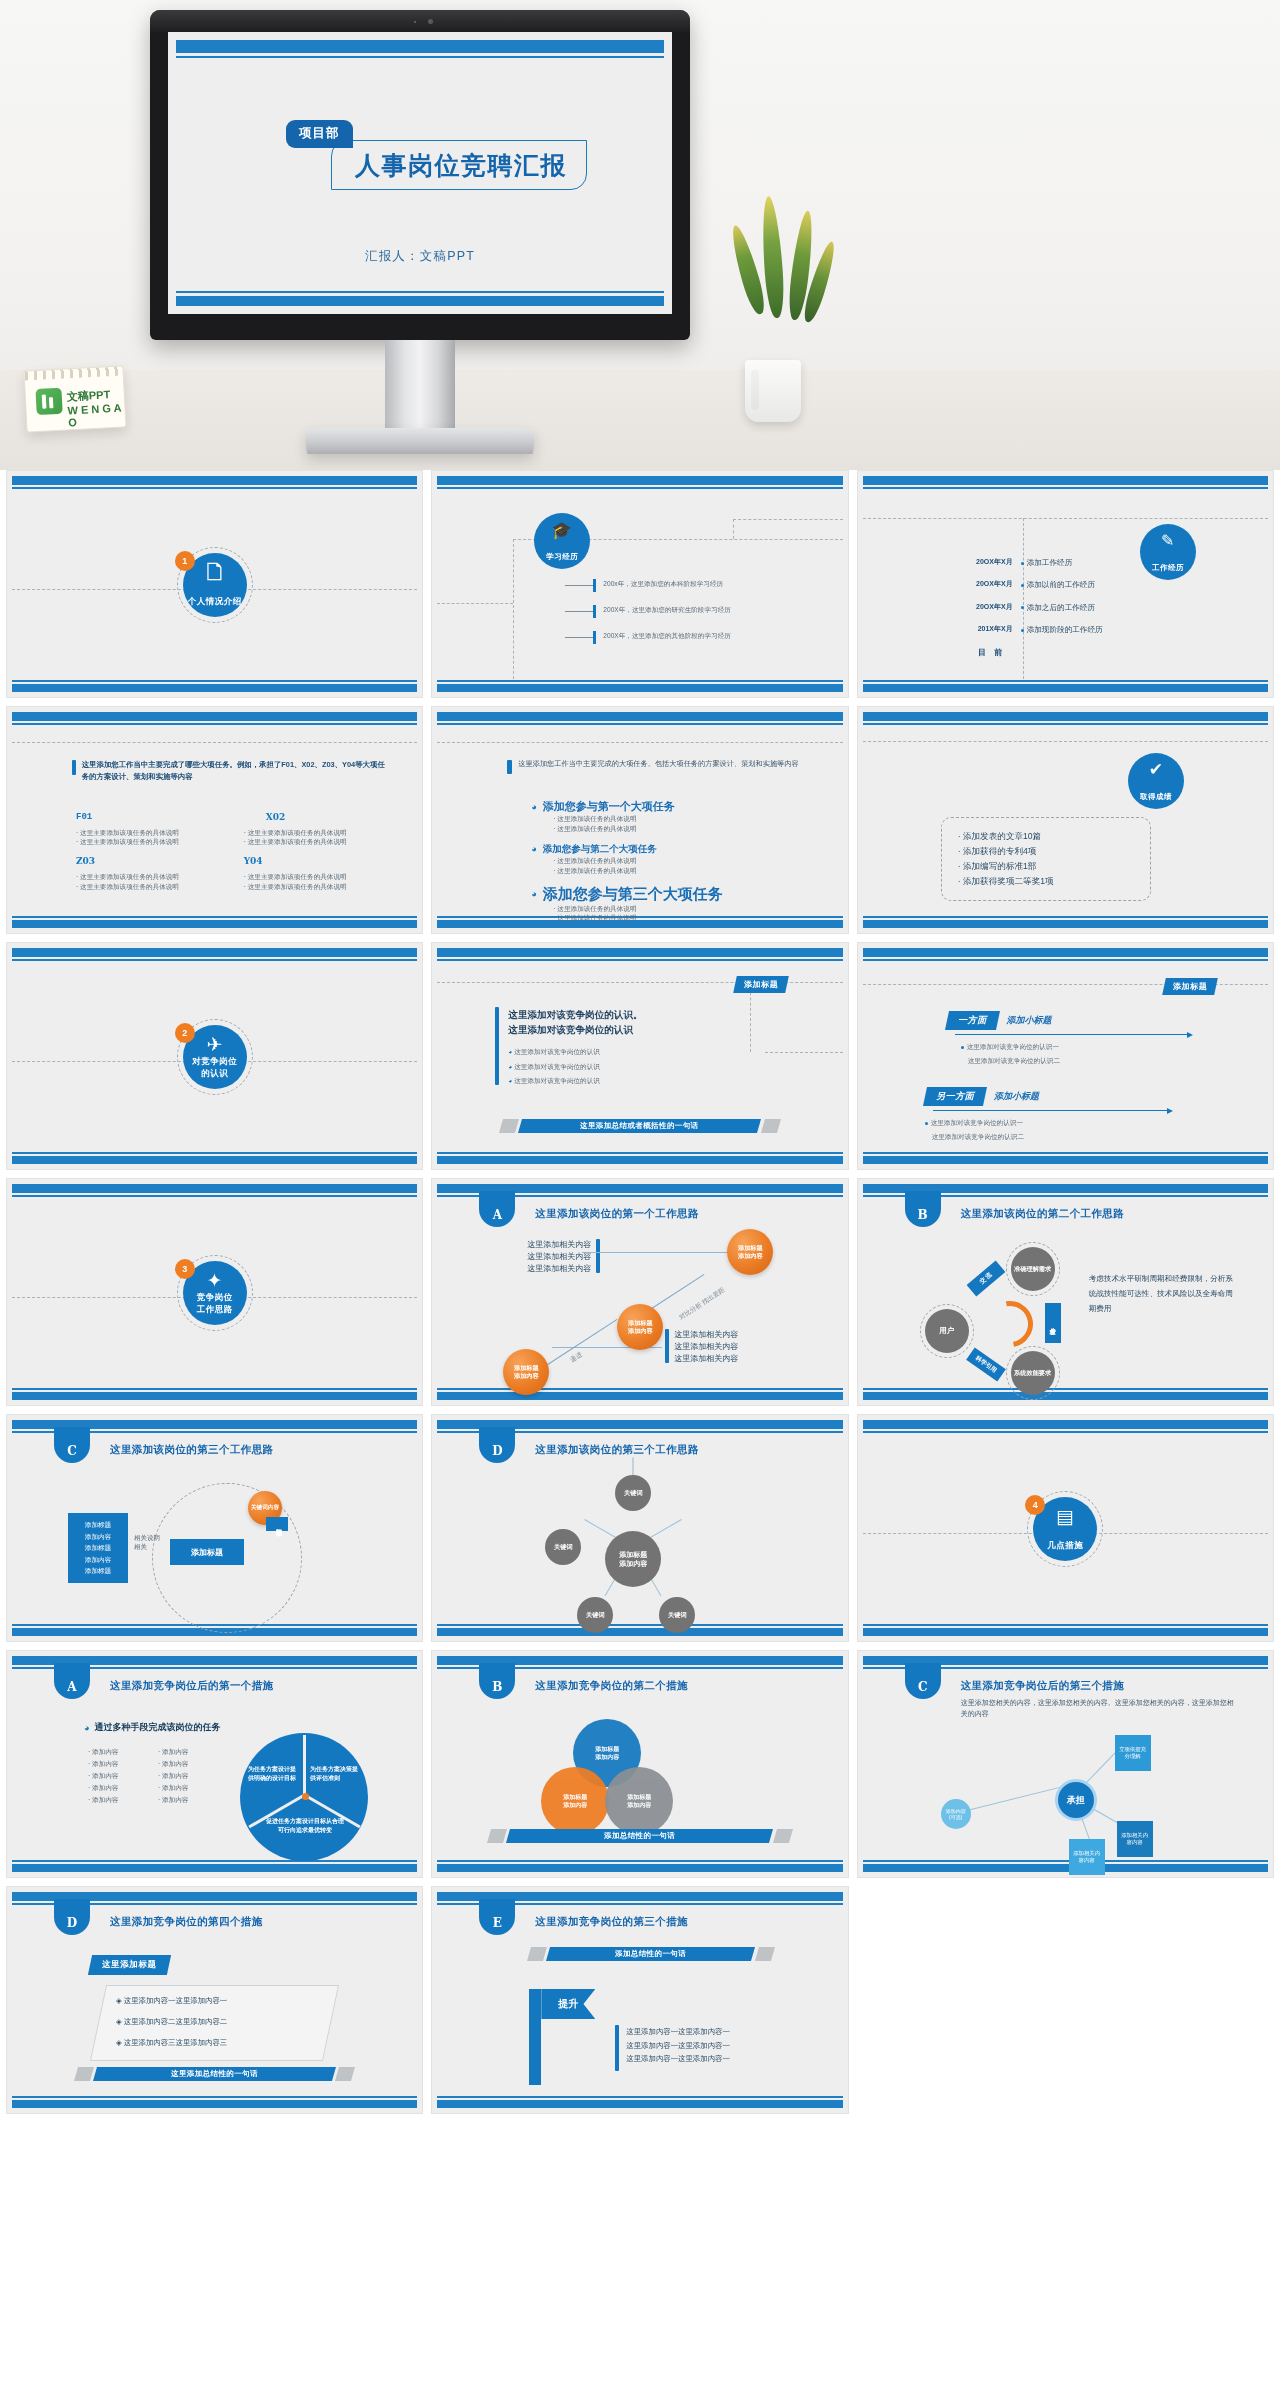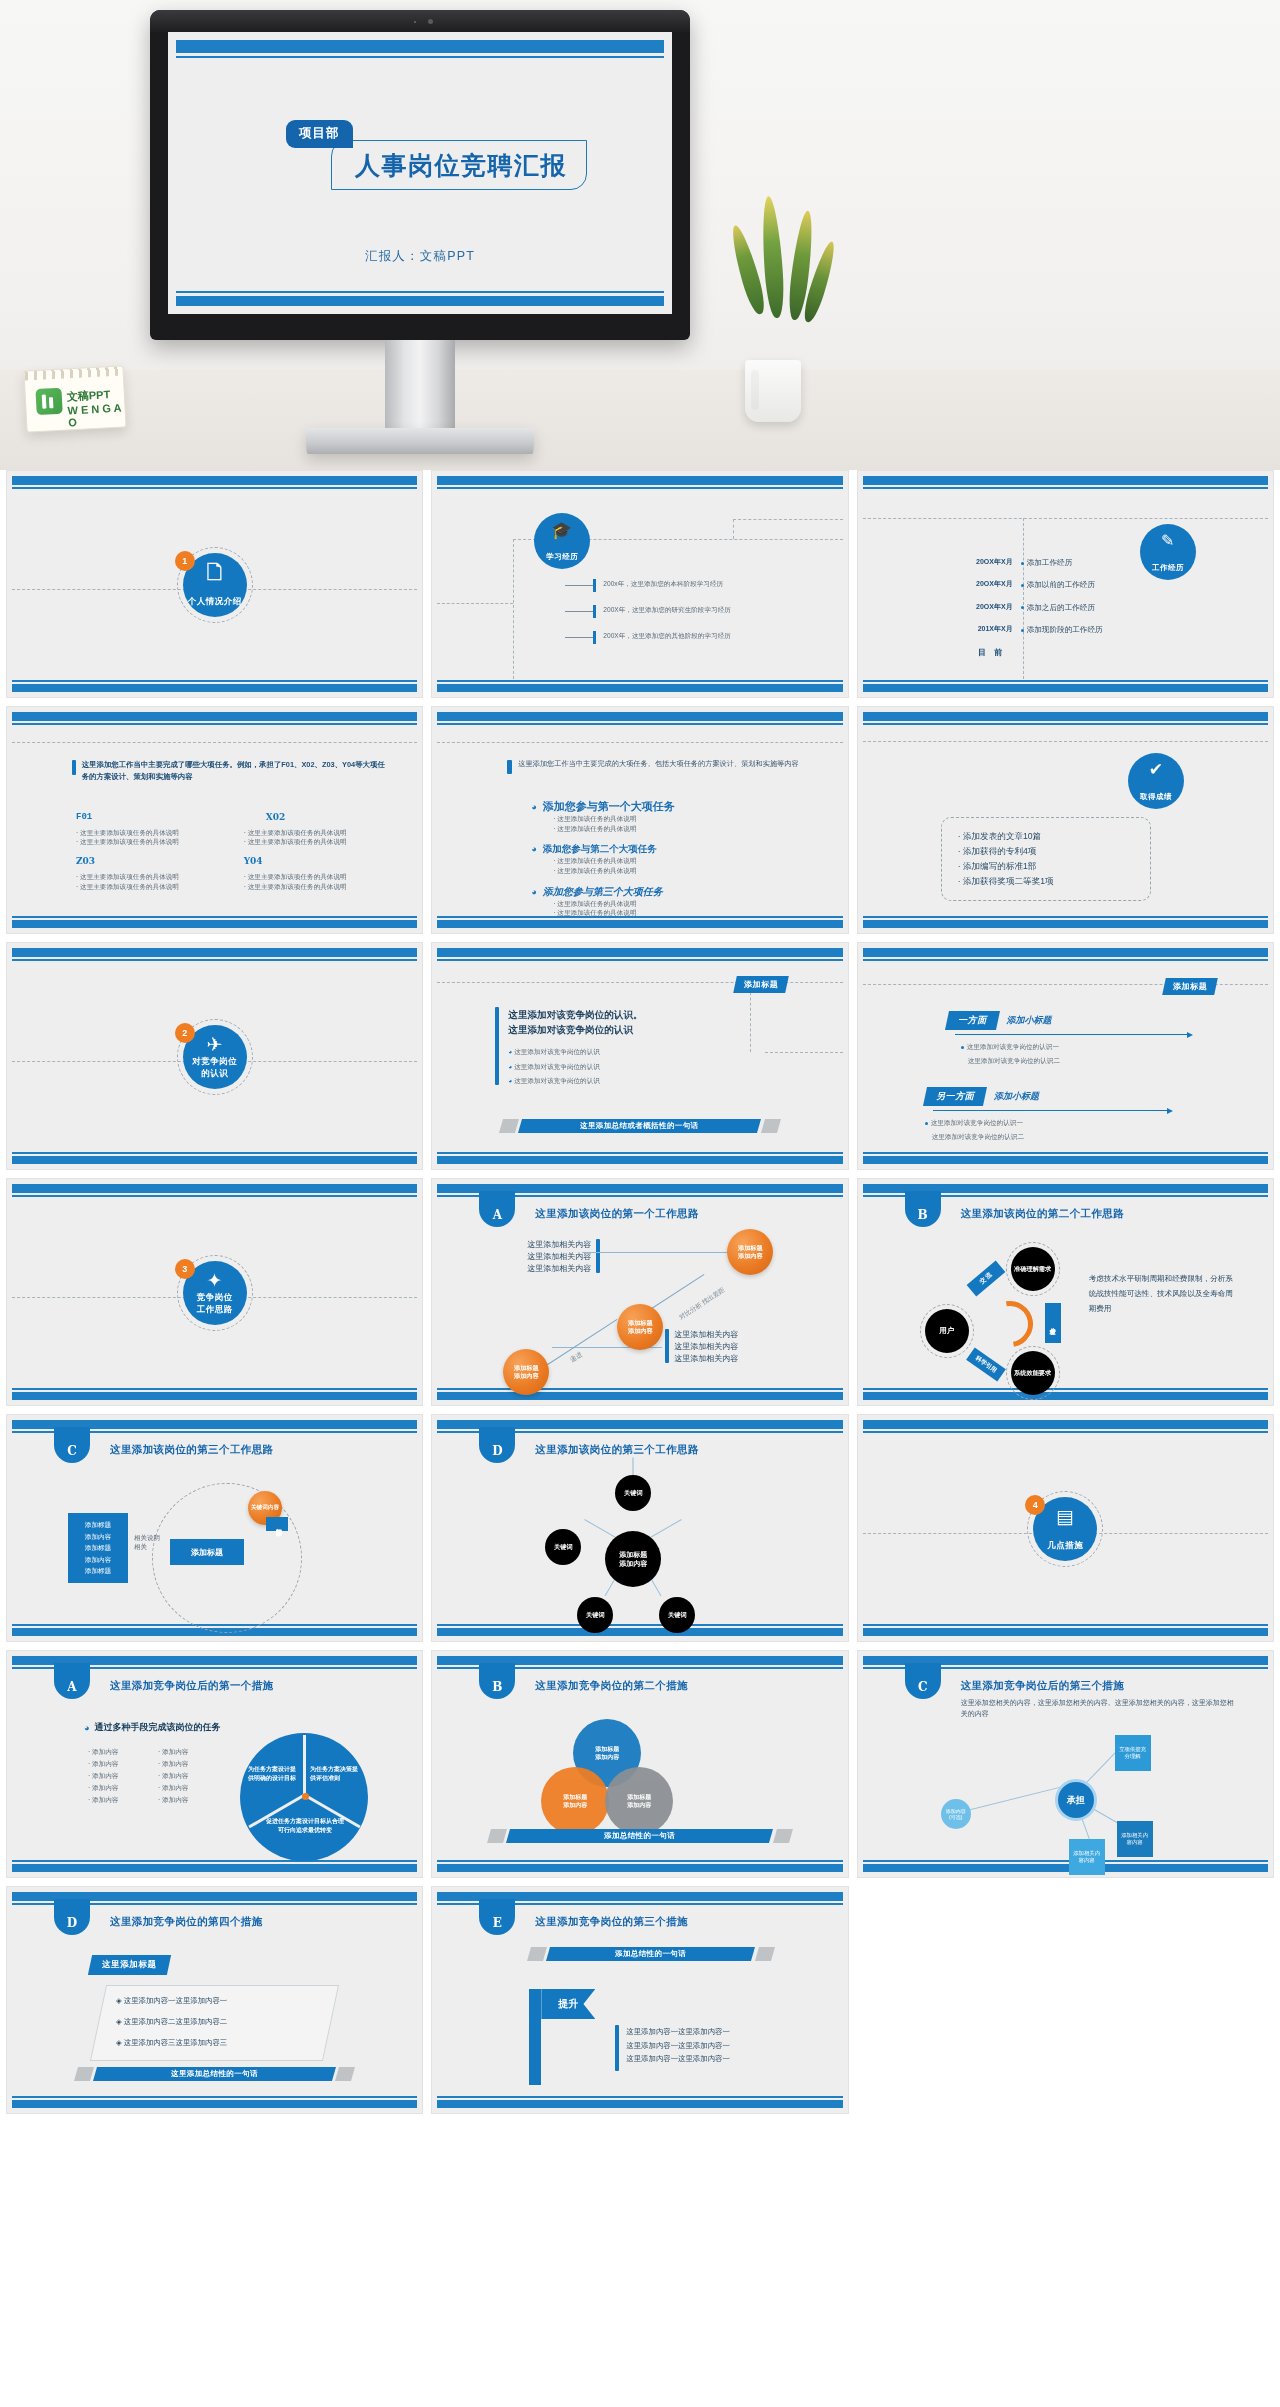--- a/index.html
+++ b/index.html
@@ -126,21 +126,21 @@
   .txt{font-size:6.6px;color:#5a6b78;line-height:1.5;}
   .txt-b{font-size:7.6px;color:#1f4f78;font-weight:bold;line-height:1.5;}
   .bluebar{width:3px;background:#1478c0;border-radius:1px;}
   .orangecirc{
     border-radius:50%;background:radial-gradient(circle at 34% 30%,#f7a257 0%,#ea7a22 58%,#d2661a 100%);
     color:#fff;display:flex;flex-direction:column;align-items:center;justify-content:center;
     font-size:6.2px;font-weight:bold;line-height:1.35;text-align:center;
     box-shadow:0 2px 4px rgba(0,0,0,.18);
   }
   .bluecirc{
-    border-radius:50%;background:#000000;color:#fff;display:flex;flex-direction:column;
+    border-radius:50%;background:#737373;color:#fff;display:flex;flex-direction:column;
     align-items:center;justify-content:center;font-size:6.2px;font-weight:bold;line-height:1.35;text-align:center;
   }
   .conn{position:absolute;background:#8fb8d6;height:1px;transform-origin:left center;}
   .sq{position:absolute;background:#1478c0;color:#fff;font-size:6.4px;font-weight:bold;
       display:flex;align-items:center;justify-content:center;text-align:center;line-height:1.35;}
   .bullet-dot{display:inline-block;width:3px;height:3px;border-radius:50%;background:#1478c0;vertical-align:middle;margin-right:3px;}
 </style>
 </head>
 <body>
 
@@ -344,21 +344,21 @@
           <div style="display:flex;align-items:center;gap:6px;">
             <span style="color:#1478c0;font-size:9px;">◕</span>
             <span style="font-size:9.5px;color:#1b6fb5;font-weight:bold;">添加您参与第二个大项任务</span>
           </div>
           <div class="txt" style="margin-left:22px;">· <span>这里添加该任务的具体说明</span></div>
           <div class="txt" style="margin-left:22px;">· <span>这里添加该任务的具体说明</span></div>
         </div>
         <div>
           <div style="display:flex;align-items:center;gap:6px;">
             <span style="color:#1478c0;font-size:9px;">◕</span>
-            <span style="font-size:10px;color:#1b6fb5;font-weight:bold;font-style:italic;">添加您参与第三个大项任务</span>
+            <span style="font-size:15px;color:#1b6fb5;font-weight:bold;">添加您参与第三个大项任务</span>
           </div>
           <div class="txt" style="margin-left:22px;">· <span>这里添加该任务的具体说明</span></div>
           <div class="txt" style="margin-left:22px;">· <span>这里添加该任务的具体说明</span></div>
         </div>
       </div>
     </div>
   </div>
 
   <div class="slide">
     <div class="s-top"></div>

